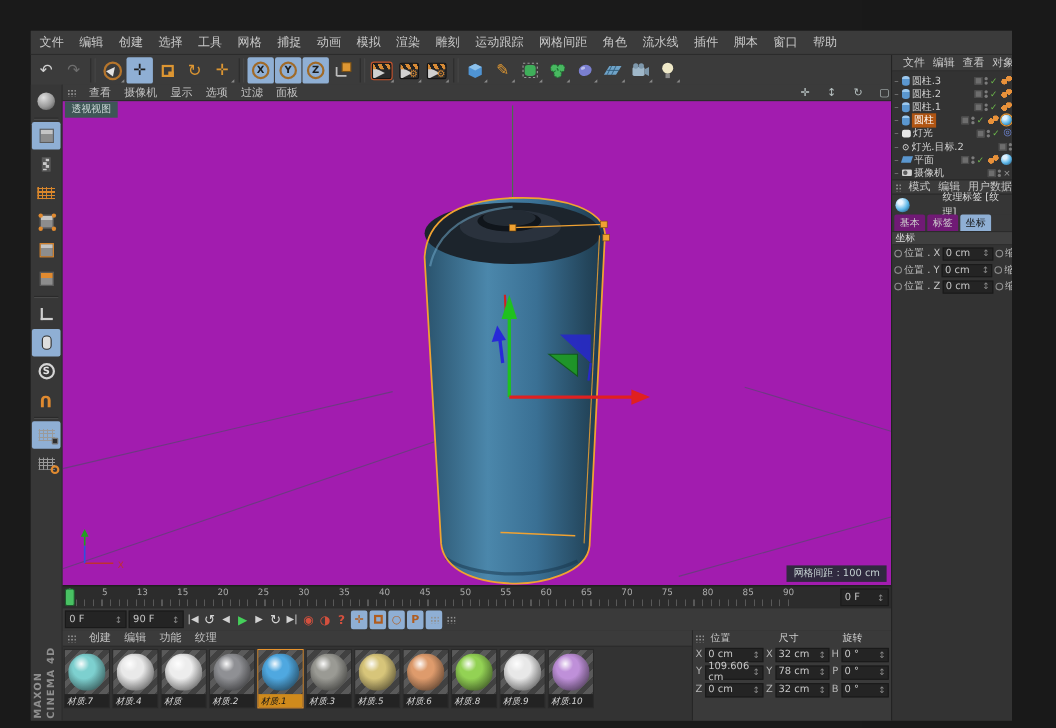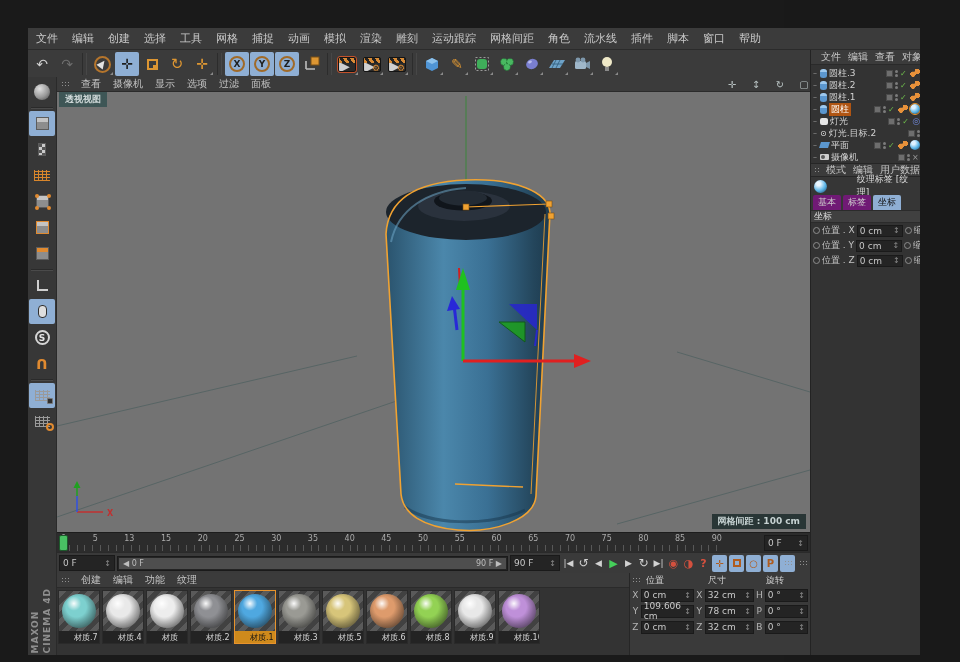--- a/index.html
+++ b/index.html
@@ -75,21 +75,21 @@
 
   
   .center{position:absolute;left:29px;top:49px;width:753px;height:578px;}
   .vp-menu{height:15px;background:#3b3b3b;border-bottom:1px solid #2b2b2b;display:flex;
     align-items:center;gap:12px;padding-left:4px;font-size:10px;color:#c2c2c2;}
   .vp-menu .spacer{flex:1;}
   .vp-ico{color:#b8c2c2;font-size:10px;width:12px;text-align:center;}
   .dots6{display:inline-block;width:8px;height:7px;
     background:radial-gradient(#909090 0.8px,transparent 1px) 0 0/3px 3px;}
 
-  .viewport{position:relative;height:440px;background:#737373;overflow:hidden;font-weight:bold;}
+  .viewport{position:relative;height:440px;background:#a21caf;overflow:hidden;}
   .vp-label{position:absolute;left:2px;top:0;background:#3e5656;color:#ccd6d6;font-size:9px;
     padding:1px 6px;z-index:5;}
   .grid-chip{position:absolute;right:4px;bottom:3px;background:rgba(28,44,44,.85);color:#c6d2d2;
     font-size:9px;padding:1px 6px;z-index:5;}
 
   .ruler{height:20px;background:#2c2c2c;border-top:1px solid #1d1d1d;display:flex;position:relative;}
   .playhead{position:absolute;left:2px;top:2px;width:9px;height:16px;background:#49c163;
     border:1px solid #1d5a2c;border-radius:2px;z-index:3;}
   .ticks{flex:1;display:flex;justify-content:space-between;padding:1px 42px 0 4px;
     font-size:8px;color:#ababab;position:relative;}
@@ -118,21 +118,21 @@
   .mat-zone{width:573px;border-right:1px solid #262626;display:flex;flex-direction:column;}
   .mat-menu{height:15px;background:#3b3b3b;border-bottom:1px solid #2a2a2a;display:flex;gap:12px;
     align-items:center;font-size:10px;color:#c2c2c2;padding-left:4px;}
   .mat-strip{display:flex;gap:2px;padding:2px 0 0 1px;}
   .mat{width:42px;border:1px solid #2a2a2a;background:#3d3d3d;}
   .mat.sel{border:1px solid #e8932c;}
   .mat-img{height:40px;display:flex;align-items:center;justify-content:center;
     background:repeating-linear-gradient(135deg,#5a5a5a 0 5px,#414141 5px 10px);}
   .mat-sphere{width:34px;height:34px;border-radius:50%;}
   .mat-label{height:12px;background:rgba(15,15,15,.55);color:#d6d6d6;font-size:8px;
-    display:flex;align-items:center;padding-left:15px;white-space:nowrap;overflow:hidden;}
+    display:flex;align-items:center;padding-left:2px;white-space:nowrap;overflow:hidden;font-style:italic;}
   .mat.sel .mat-label{background:#cf8a1c;color:#141414;}
 
   .coord-panel{width:180px;background:#3a3a3a;font-size:9px;color:#c6c6c6;padding:1px 2px;}
   .cp-head{display:flex;align-items:center;height:13px;gap:0;color:#cfcfcf;}
   .cp-head b{font-weight:normal;}
   .cp-row{display:flex;align-items:center;height:16px;gap:2px;}
   .cp-row .al{width:7px;text-align:center;color:#b5b5b5;}
   .cfield{background:#242424;border:1px solid #1a1a1a;height:13px;display:flex;align-items:center;
     justify-content:space-between;padding:0 2px;color:#c9c9c9;}
   .cfield .ud{color:#8a8a8a;font-size:8px;}
@@ -481,26 +481,20 @@
         <span>0 F</span>
             <span class="ud">↕</span>
       </div>
     </div>
 
     <div class="transport">
       <div class="fbox" style="width:56px;margin:0;">
         <span>0 F</span>
             <span class="ud">↕</span>
       </div>
-      <div class="range">
-        <div class="bar">
-          <span>◀ 0 F</span>
-          <span>90 F ▶</span>
-        </div>
-      </div>
       <div class="fbox" style="width:50px;margin:0;">
         <span>90 F</span>
             <span class="ud">↕</span>
       </div>
       <div class="tbtn">|◀</div>
       <div class="tbtn" style="font-size:12px;">↺</div>
       <div class="tbtn">◀</div>
       <div class="tbtn green">▶</div>
       <div class="tbtn">▶</div>
       <div class="tbtn" style="font-size:12px;">↻</div>

